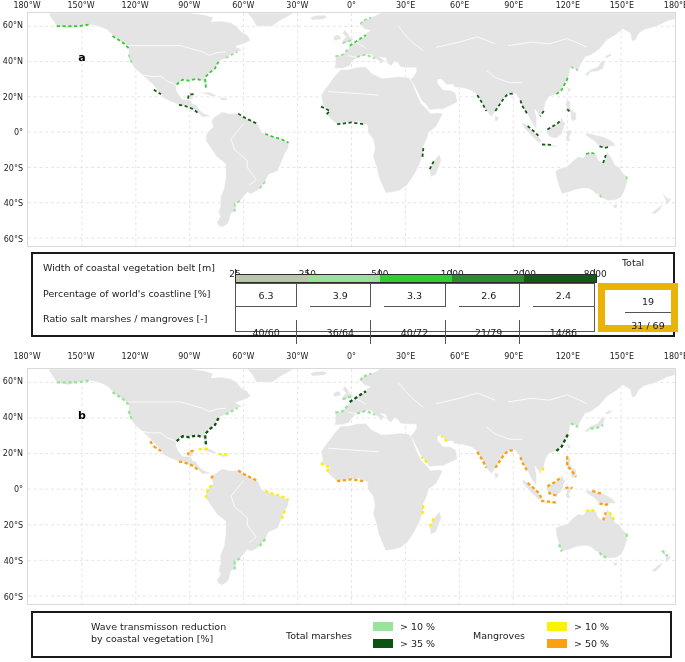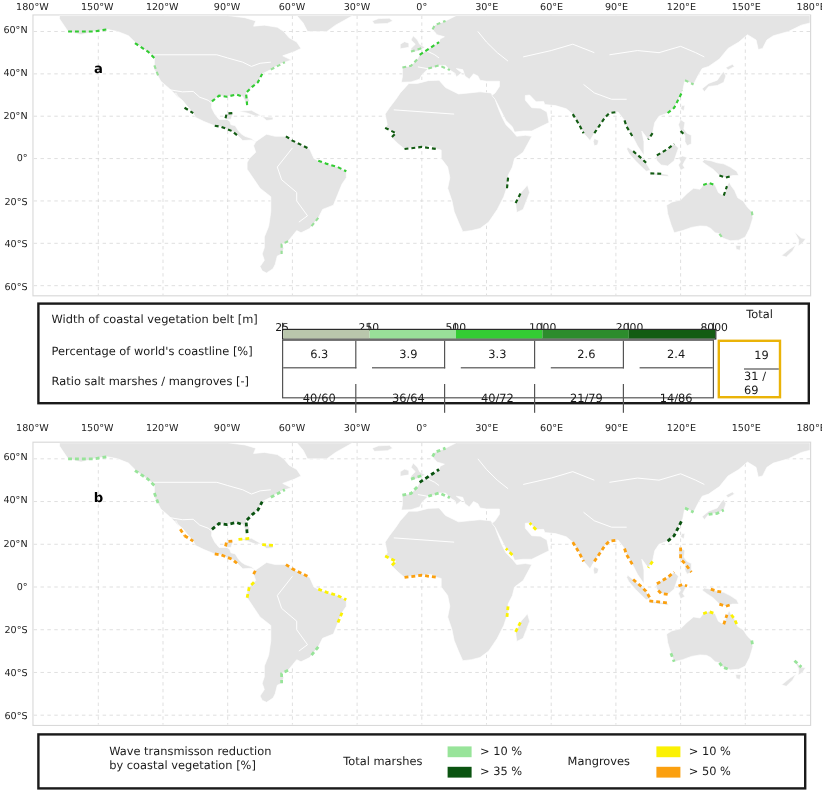--- a/index.html
+++ b/index.html
@@ -23,21 +23,21 @@
   .cbarea .tickmark{position:absolute;top:15px;width:1px;height:5px;background:#333;}
   .cbar{position:absolute;left:0;top:20px;width:360px;height:7px;border:1px solid #2a2a2a;display:flex;}
   .cbar div{flex:1;height:100%;}
   .cells{position:absolute;left:0;top:29px;width:360px;height:49px;border:1px solid #555;
          display:grid;grid-template-columns:repeat(5,1fr);grid-template-rows:23px 24px;box-sizing:border-box;gap:13px;}
   .cells div{border-right:1px solid #555;border-bottom:1px solid #555;display:flex;align-items:center;
              justify-content:center;font-size:9.5px;}
   .cells div:nth-child(5n){border-right:none;}
   .cells div:nth-child(n+6){border-bottom:none;}
   .totallab{position:absolute;left:363px;top:3px;width:70px;text-align:center;font-size:9.5px;}
-  .totalcell{position:absolute;left:363px;top:29px;width:53px;height:49px;border:2px solid #eab308;
+  .totalcell{position:absolute;left:363px;top:29px;width:80px;height:49px;border:7px solid #eab308;
              box-sizing:border-box;display:grid;grid-template-rows:23px 24px;padding-left:20px;}
   .totalcell div{display:flex;align-items:center;justify-content:center;font-size:9.5px;}
   .totalcell div:first-child{border-bottom:1px solid #555;}
   
   .lbox{position:absolute;left:31px;top:611px;width:641px;height:47px;border:2px solid #1a1a1a;
         background:#fff;box-sizing:border-box;}
   .ltitle{position:absolute;left:58px;top:8px;font-size:9.5px;line-height:11.5px;white-space:nowrap;}
   .lgname{position:absolute;top:50%;transform:translateY(-50%);font-size:9.5px;white-space:nowrap;}
   .lentries{position:absolute;top:5px;}
   .lentry{display:flex;align-items:center;height:17px;}

